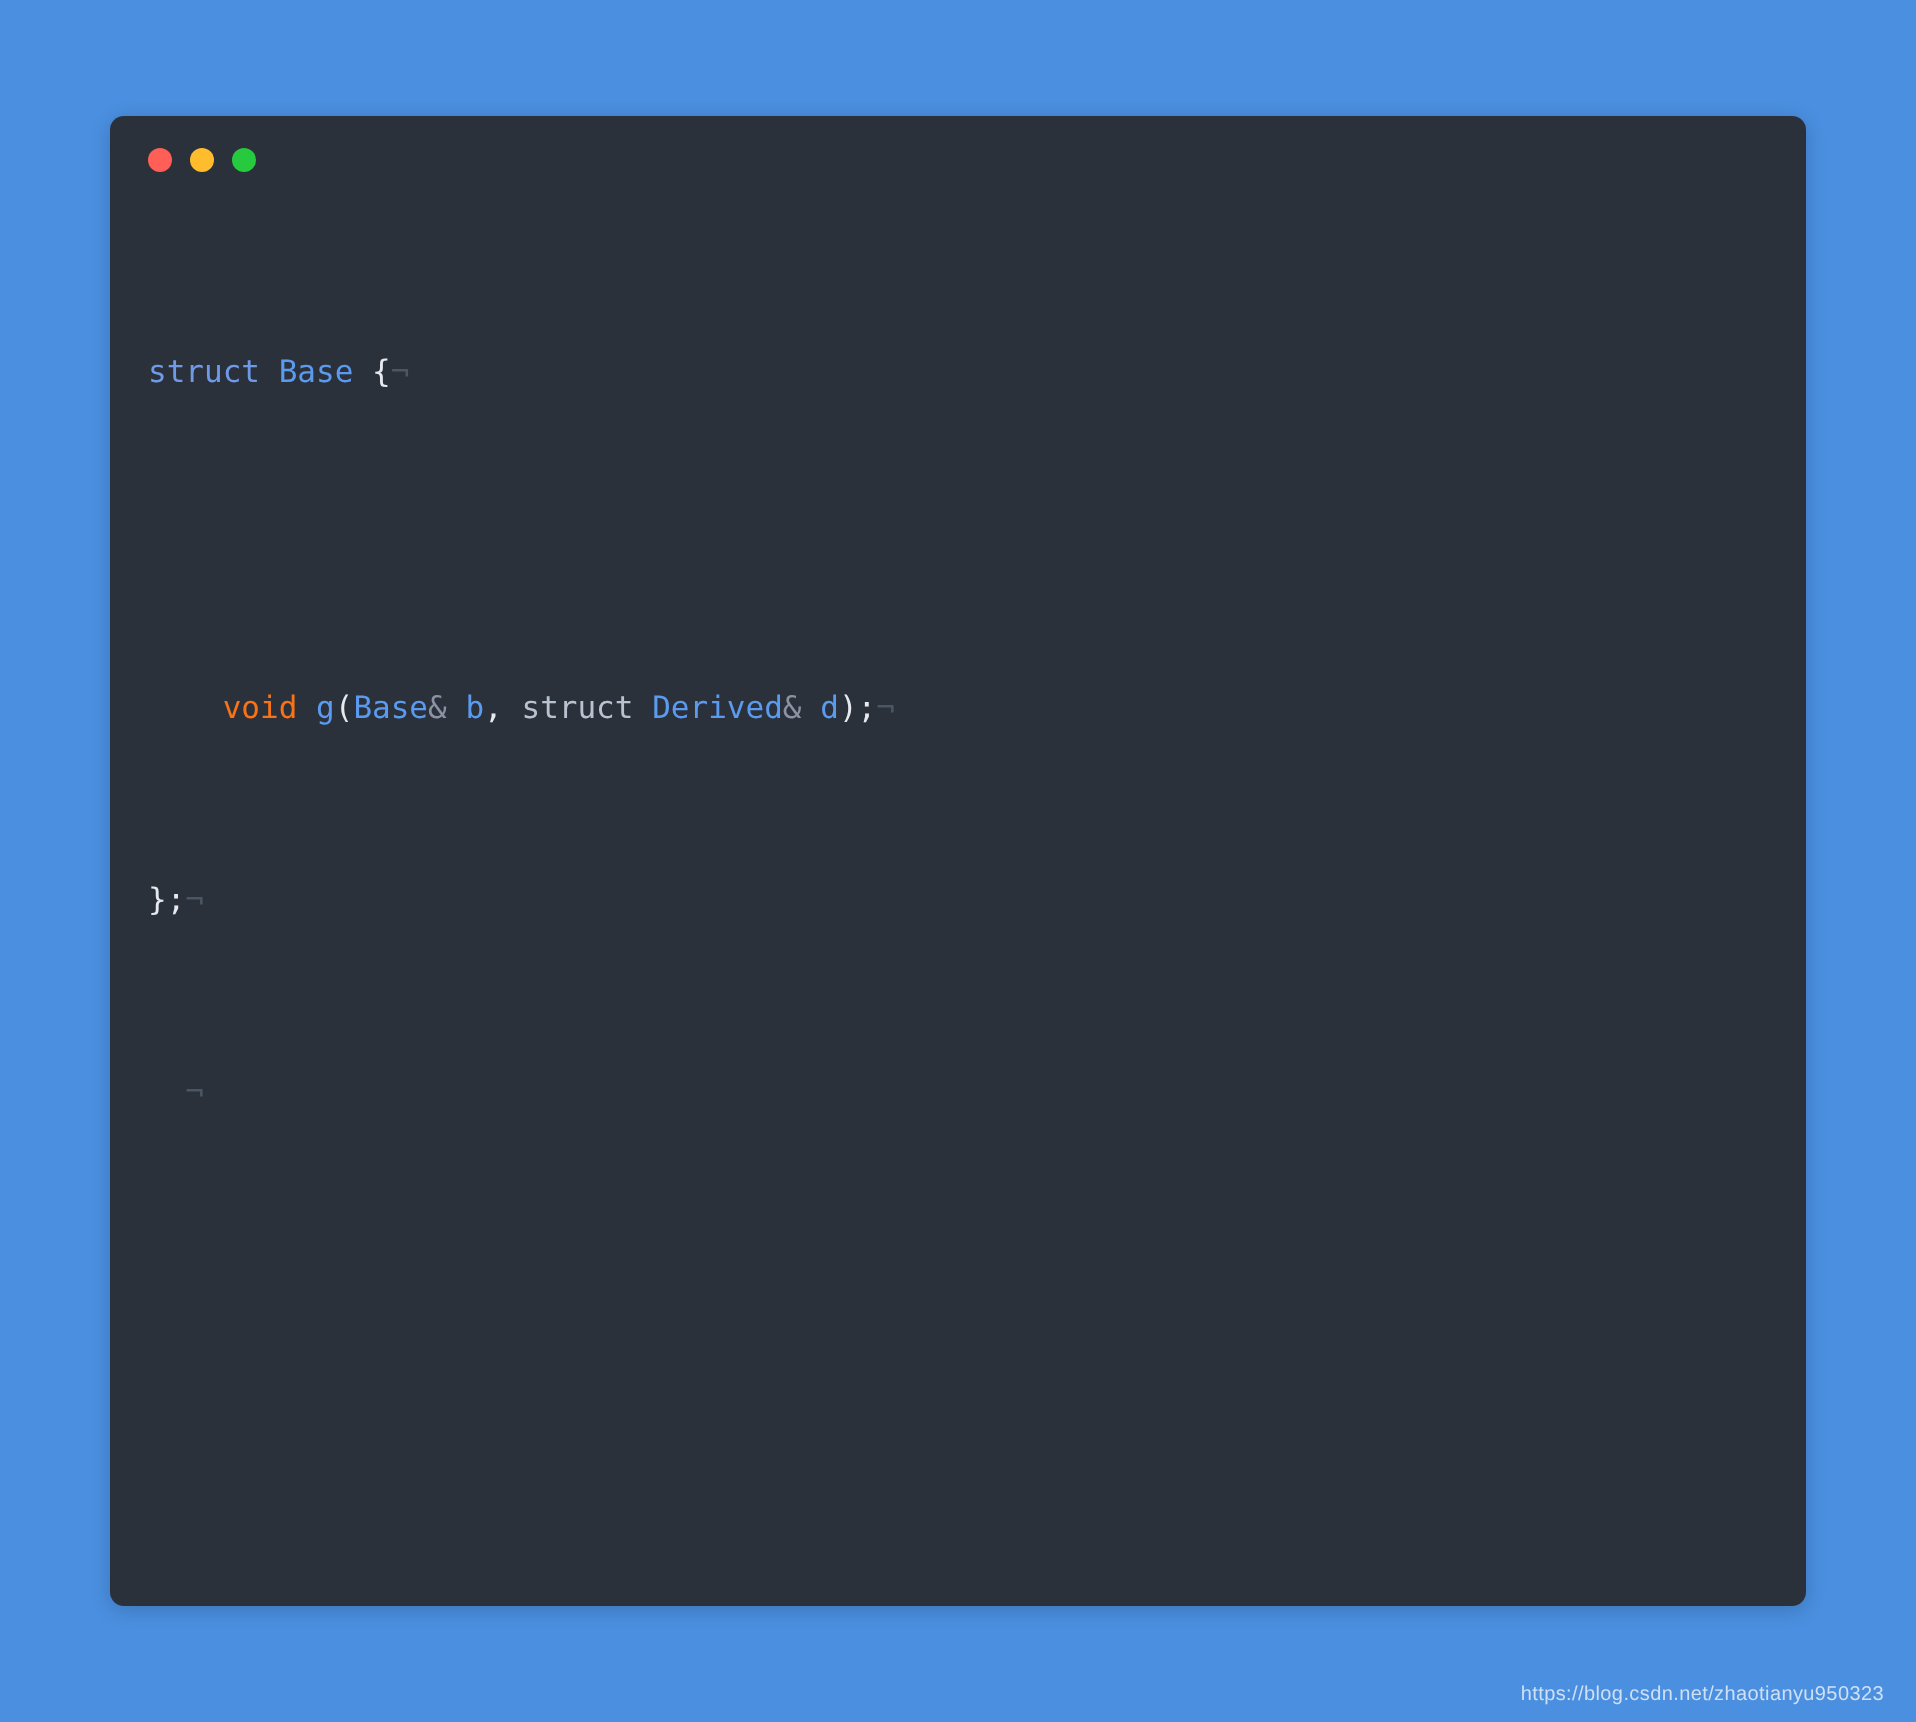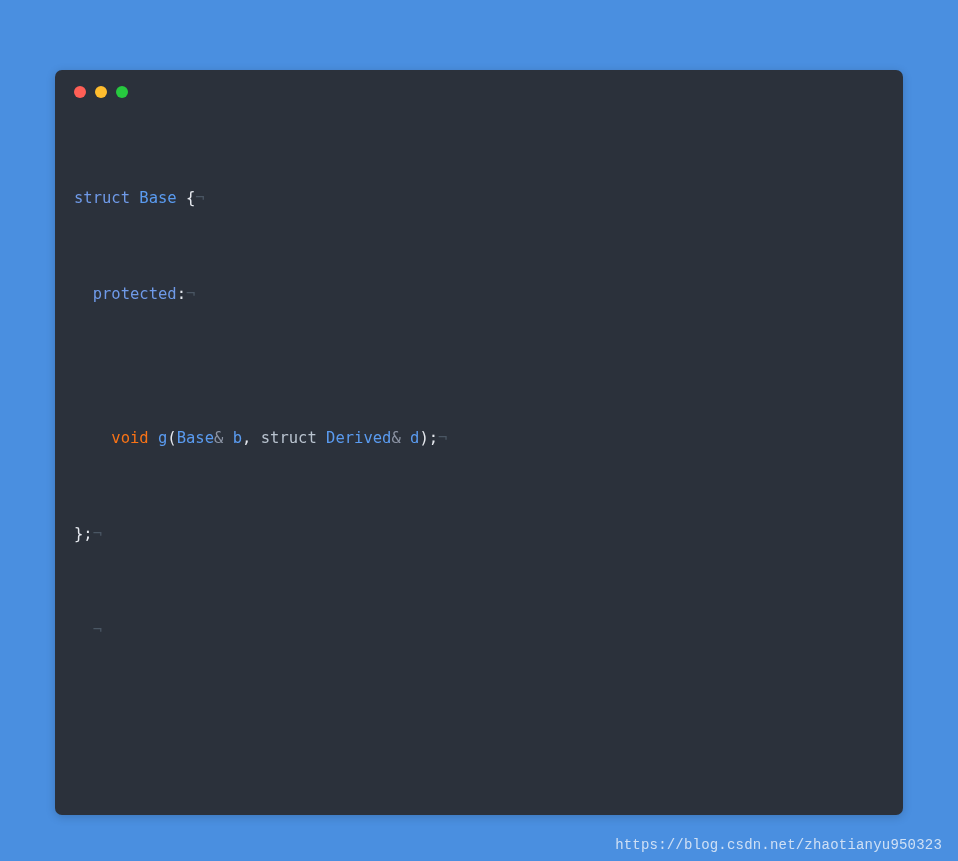--- a/index.html
+++ b/index.html
@@ -19,21 +19,20 @@
     position: absolute;
     left: 55px;
     top: 58px;
     width: 848px;
     height: 745px;
     background: #2b313b;
     border-radius: 7px;
     box-shadow: 0 2px 10px rgba(0,0,0,0.18);
     box-sizing: border-box;
     overflow: hidden;
-    margin-top: 12px;
   }
 
   .titlebar {
     height: 44px;
     display: flex;
     align-items: center;
     padding-left: 19px;
     box-sizing: border-box;
   }
   .dot {
@@ -69,41 +68,40 @@
   .tok-punct   { color: #e6e9ef; }          
   .tok-amp     { color: #8b93a3; }          
   .tok-eol     { color: #4a5663; }          
   .tok-struct-kw { color: #b9c3cf; }
 
   .watermark {
     position: absolute;
     right: 16px;
     bottom: 8px;
     color: #cfe0f5;
-    font-family: Liberation Mono, monospace;
-    font-size: 14px;
+    font-family: Liberation Sans, sans-serif;
+    font-size: 10px;
     letter-spacing: 0.2px;
   }
 </style>
 </head>
 <body>
 
 <div class="code-card">
 
   <div class="titlebar">
     <span class="dot red"></span>
     <span class="dot yellow"></span>
     <span class="dot green"></span>
   </div>
 
   <div class="code-area">
 
     <div class="ln"><span class="tok-kw">struct</span><span class="tok-plain"> </span><span class="tok-type">Base</span><span class="tok-plain"> </span><span class="tok-punct">{</span><span class="tok-eol">¬</span></div>
 
-    <div class="ln"><span class="tok-plain">  </span><span class="tok-kw">protected</span><span class="tok-punct">:</span><span class="tok-eol">¬</span></div>
 
 
 
     <div class="ln"><span class="tok-plain">    </span><span class="tok-void">void</span><span class="tok-plain"> </span><span class="tok-fn">g</span><span class="tok-punct">(</span><span class="tok-type">Base</span><span class="tok-amp">&amp;</span><span class="tok-plain"> </span><span class="tok-var">b</span><span class="tok-punct">,</span><span class="tok-plain"> </span><span class="tok-struct-kw">struct</span><span class="tok-plain"> </span><span class="tok-type">Derived</span><span class="tok-amp">&amp;</span><span class="tok-plain"> </span><span class="tok-var">d</span><span class="tok-punct">);</span><span class="tok-eol">¬</span></div>
 
     <div class="ln"><span class="tok-punct">};</span><span class="tok-eol">¬</span></div>
 
     <div class="ln"><span class="tok-plain">  </span><span class="tok-eol">¬</span></div>
 
     

